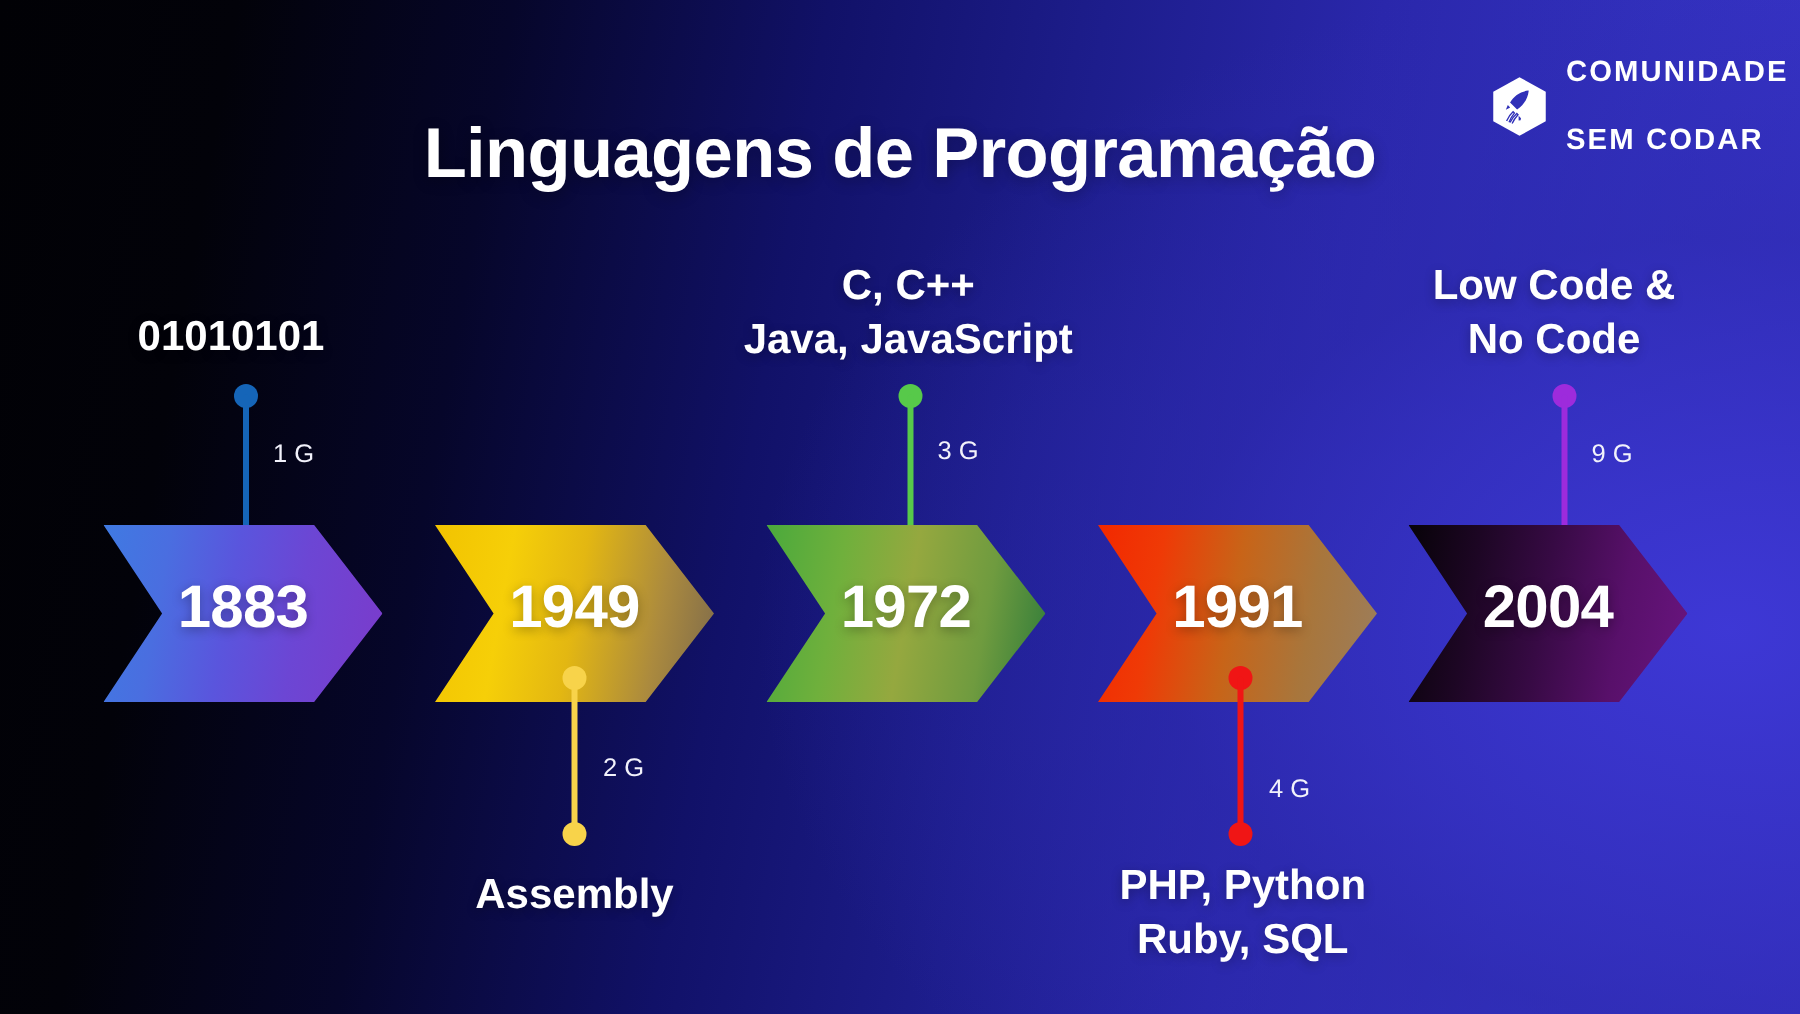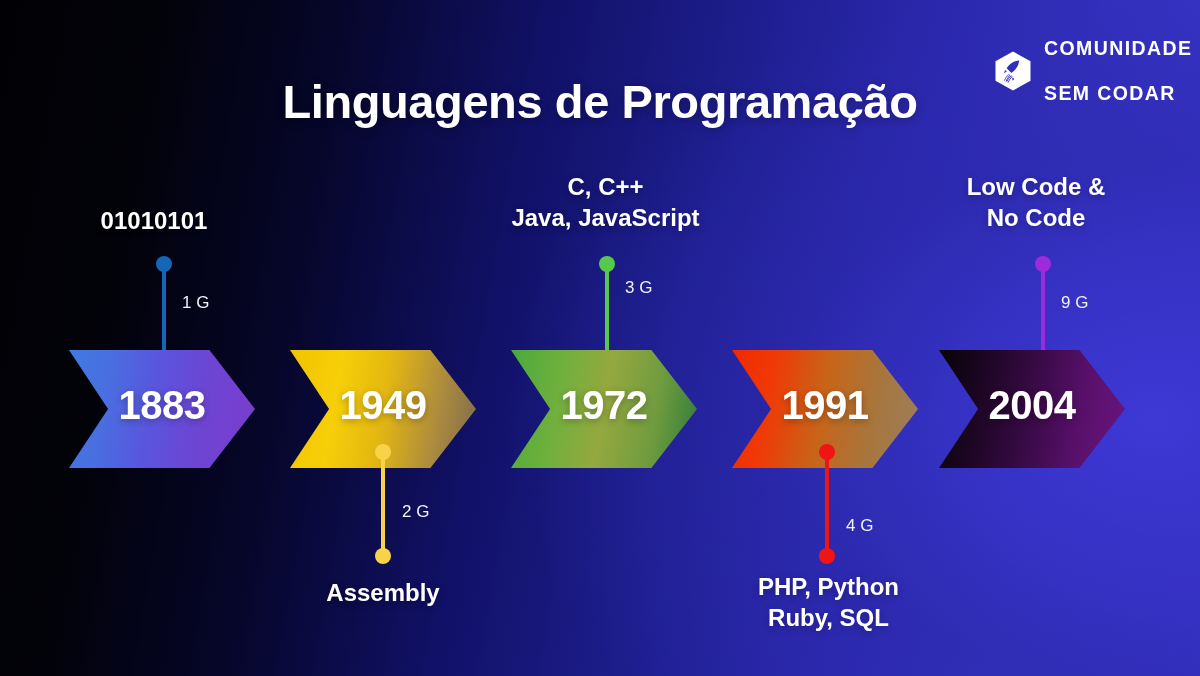--- a/index.html
+++ b/index.html
@@ -130,21 +130,21 @@
     position: absolute;
     color: #f2f2fb;
     font-size: 17px;
     font-weight: normal;
     white-space: nowrap;
   }
 
   .lbl {
     position: absolute;
     color: #ffffff;
-    font-size: 24px;
+    font-size: 28px;
     font-weight: bold;
     line-height: 1.28;
     text-align: center;
     white-space: pre-line;
     text-shadow: 0 2px 7px rgba(0,0,0,0.28);
   }
 
   
   #step-0 { left: 69px; }
   #step-1 { left: 290px; }
@@ -223,21 +223,21 @@
   </div>
 
   <div class="step" id="step-2">
     <div class="lbl" style="left:-43px; top:172px; width:275px;">C, C++
 Java, JavaScript</div>
     <div class="conn up" id="conn-2" style="left:88px;">
       <span class="dot top"></span>
       <span class="bar"></span>
       <span class="dot bot"></span>
     </div>
-    <div class="gen" style="left:114px; top:278px;text-align:right;">3 G</div>
+    <div class="gen" style="left:114px; top:291px;text-align:right;">3 G</div>
     <div class="chev" id="chev-2">
       <div class="year">1972</div>
     </div>
   </div>
 
   <div class="step" id="step-3">
     <div class="chev" id="chev-3">
       <div class="year">1991</div>
     </div>
     <div class="conn down" id="conn-3" style="left:87px;">

